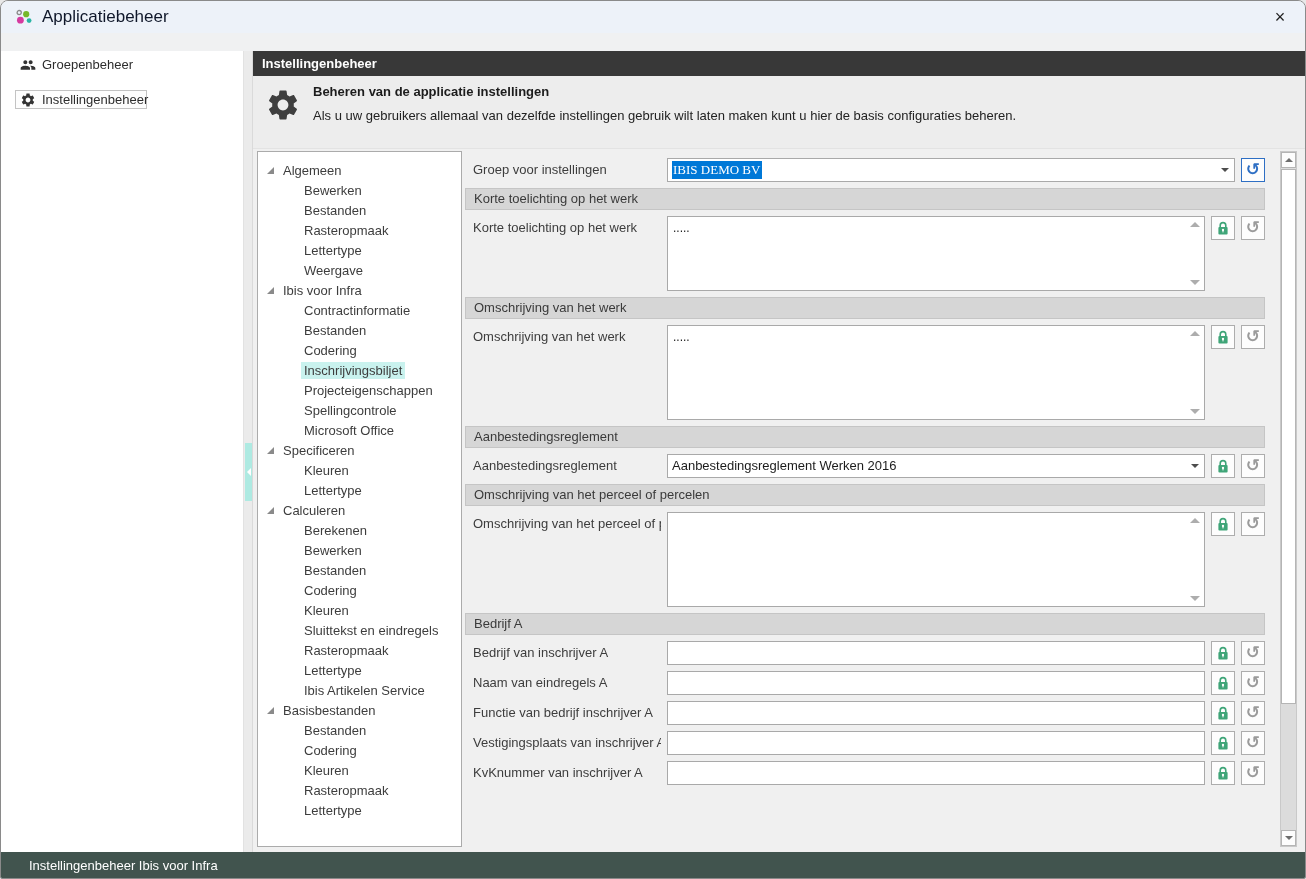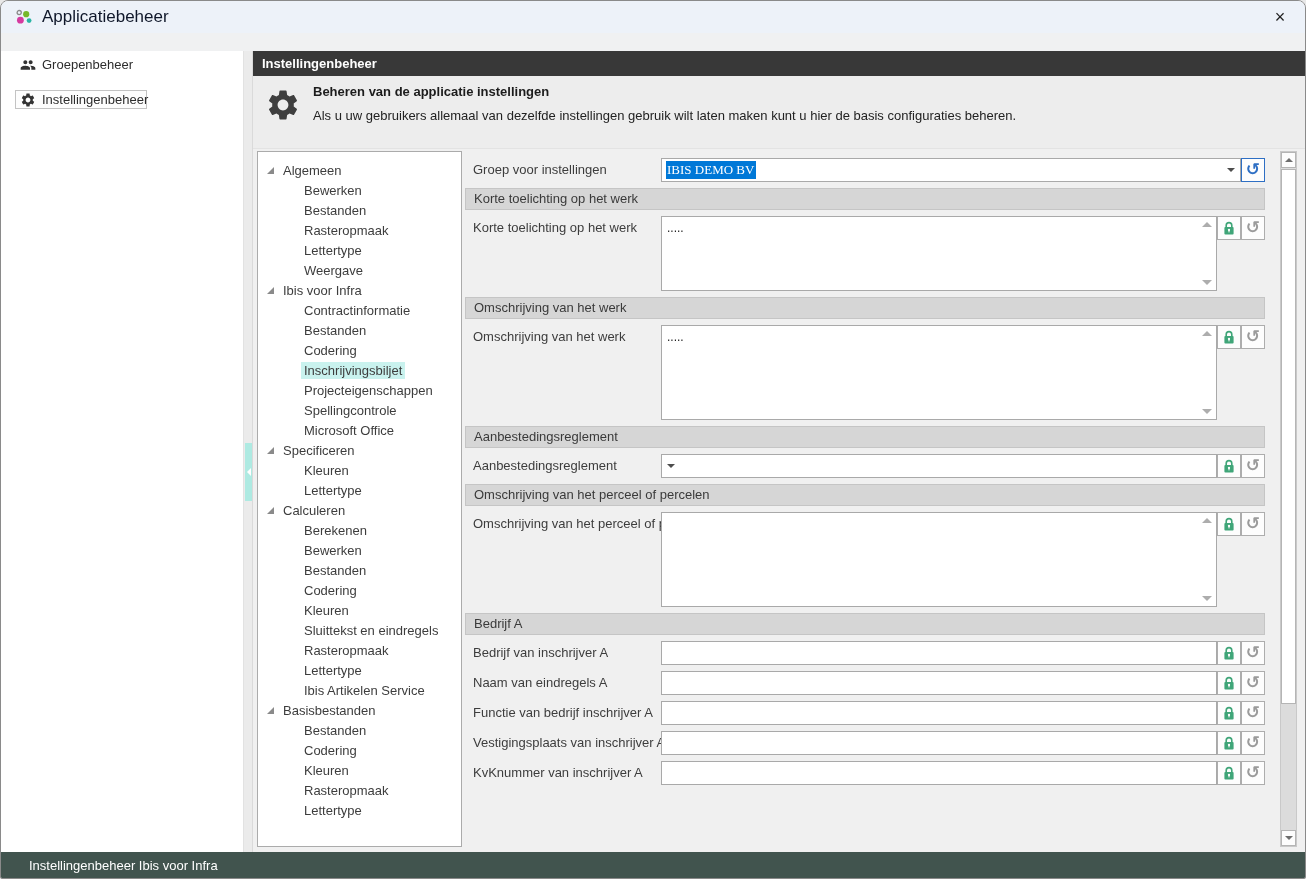--- a/index.html
+++ b/index.html
@@ -42,21 +42,21 @@
   .tree-item.child { padding-left:43px; }
   .expander { width:0; height:0; border-left:7px solid transparent; border-bottom:7px solid #8a8a8a; margin-right:6px; flex:0 0 auto; }
   .tree-label { padding:1px 3px; white-space:nowrap; }
   .tree-item.selected .tree-label { background:#c9f2ee; }
 
   
   .form-wrap { position:absolute; left:212px; top:0; right:0; bottom:0; padding:9px 0 0 0; overflow:hidden; }
   .form { width:800px; }
   .section + .section { margin-top:5px; }
   .sec-header { height:22px; background:#d6d6d6; border:1px solid #c5c5c5; font-size:13px; color:#3a3a3a; line-height:20px; padding-left:8px; margin-bottom:6px; }
-  .form-row { display:grid; grid-template-columns:196px 1fr 24px 24px; align-items:start; margin-bottom:6px; }
+  .form-row { display:grid; grid-template-columns:196px 1fr 24px 24px; column-gap:6px; align-items:start; margin-bottom:6px; }
   .row-label { font-size:13px; color:#3d3d3d; padding:4px 0 0 8px; white-space:nowrap; overflow:hidden; }
 
   .combo { height:24px; background:#fff; border:1px solid #a9a9a9; display:flex; align-items:stretch; }
   .combo.span2 { grid-column:2 / 4; }
   .combo-text { flex:1; font-size:13px; line-height:22px; padding:0 4px; white-space:nowrap; overflow:hidden; color:#1c1c1c; }
   .combo-text .seltext { background:#0078d7; color:#fff; padding:1px 2px 2px 1px;font-family:Liberation Serif, serif; }
   .combo-btn { width:18px; display:flex; align-items:center; justify-content:center; cursor:pointer; }
   .dd-arrow { width:0; height:0; border-left:4px solid transparent; border-right:4px solid transparent; border-top:4px solid #4d4d4d; }
 
   .field-area { position:relative; background:#fff; border:1px solid #a9a9a9; height:75px; font-size:12px; color:#1c1c1c; padding:4px 18px 4px 5px; overflow:hidden; white-space:pre-wrap; }
@@ -296,20 +296,21 @@
                   <div class="icon-btn">
                     <span class="reset-glyph">↺</span>
                   </div>
                 </div>
               </div>
               <div class="section">
                 <div class="sec-header">Aanbestedingsreglement</div>
                 <div class="form-row">
                   <div class="row-label">Aanbestedingsreglement</div>
                   <div class="combo">
+                    <div class="combo-text">Aanbestedingsreglement Werken 2016</div>
                     <div class="combo-btn">
                       <div class="dd-arrow"></div>
                     </div>
                   </div>
                   <div class="icon-btn">
                     <svg width="14" height="15" viewBox="0 0 14 15">
                       <path d="M4.2 6V4.4a2.8 2.8 0 0 1 5.6 0V6" fill="none" stroke="#3fa578" stroke-width="1.6"></path>
                       <rect x="2.4" y="6" width="9.2" height="7.4" rx="1" fill="#3fa578"></rect>
                       <circle cx="7" cy="9" r="1.15" fill="#ffffff"></circle>
                       <rect x="6.5" y="9.3" width="1" height="2.1" fill="#ffffff"></rect>

